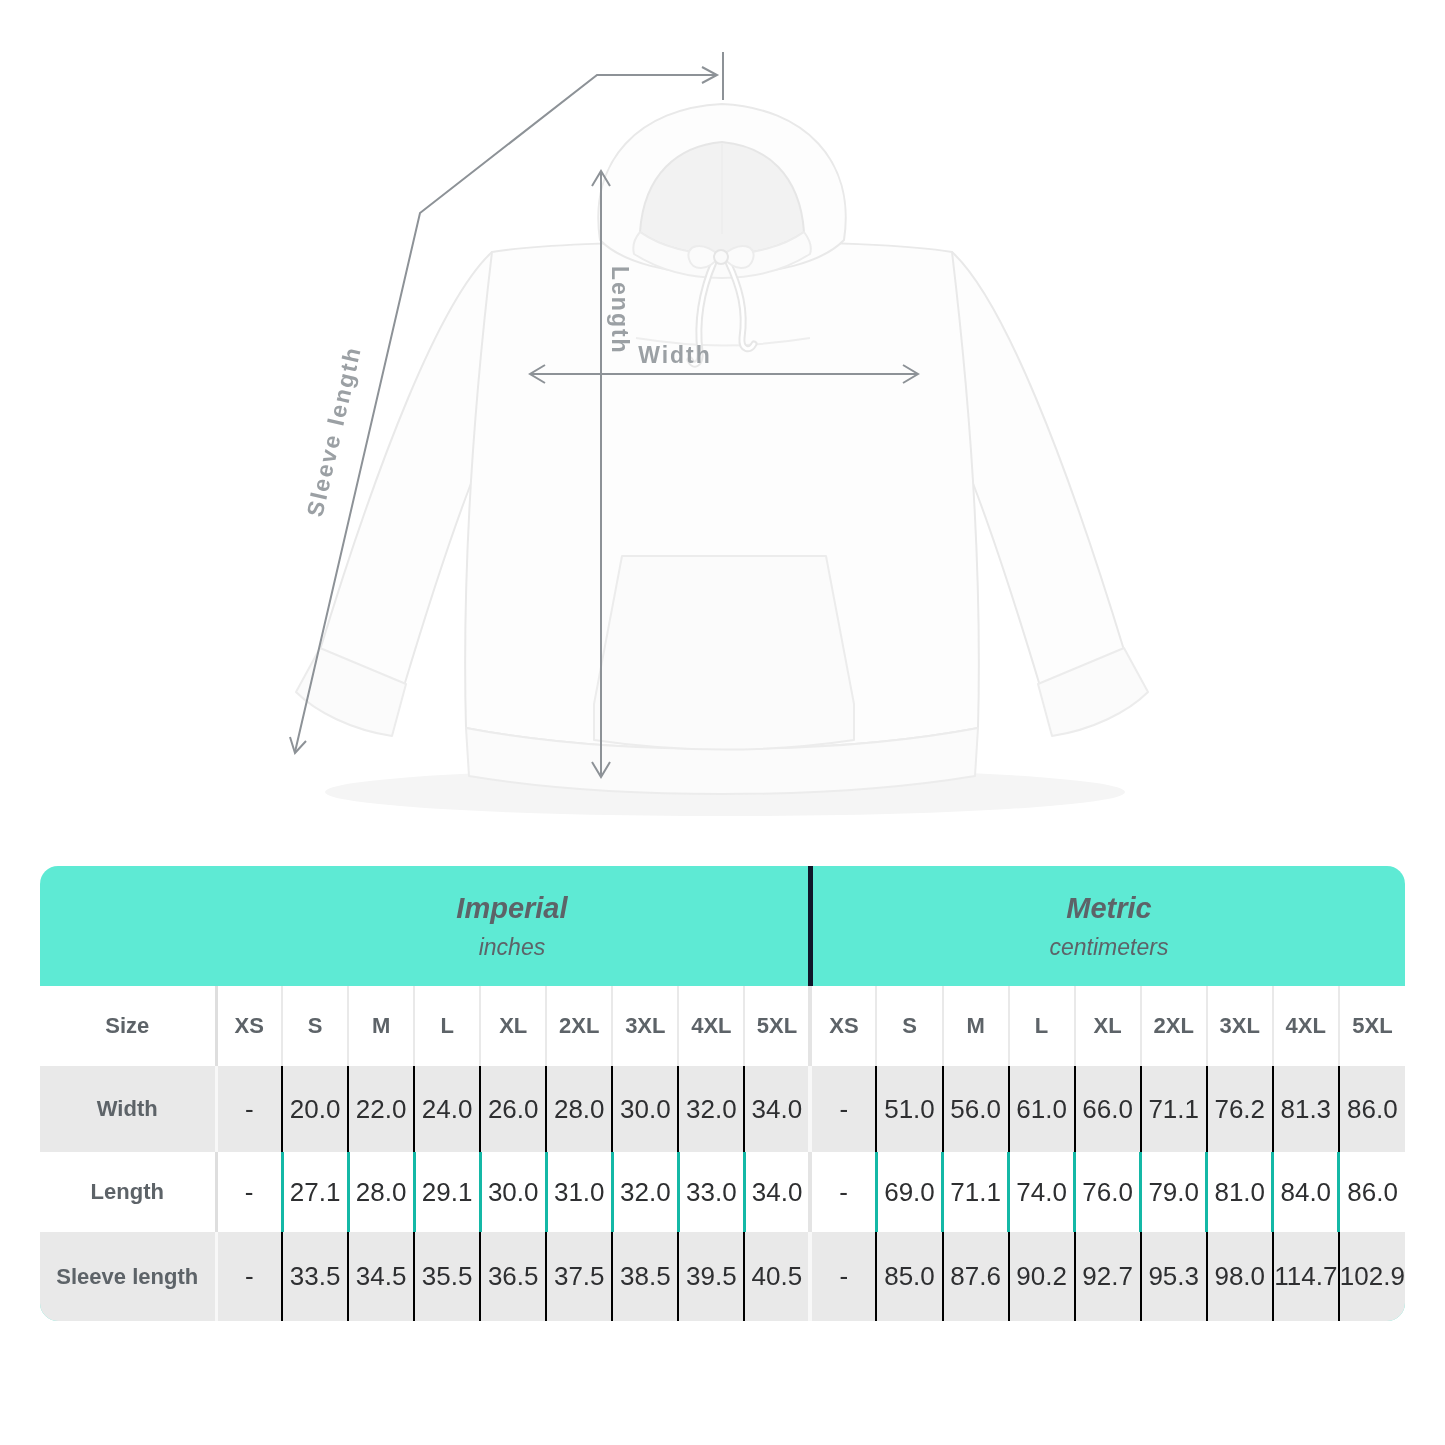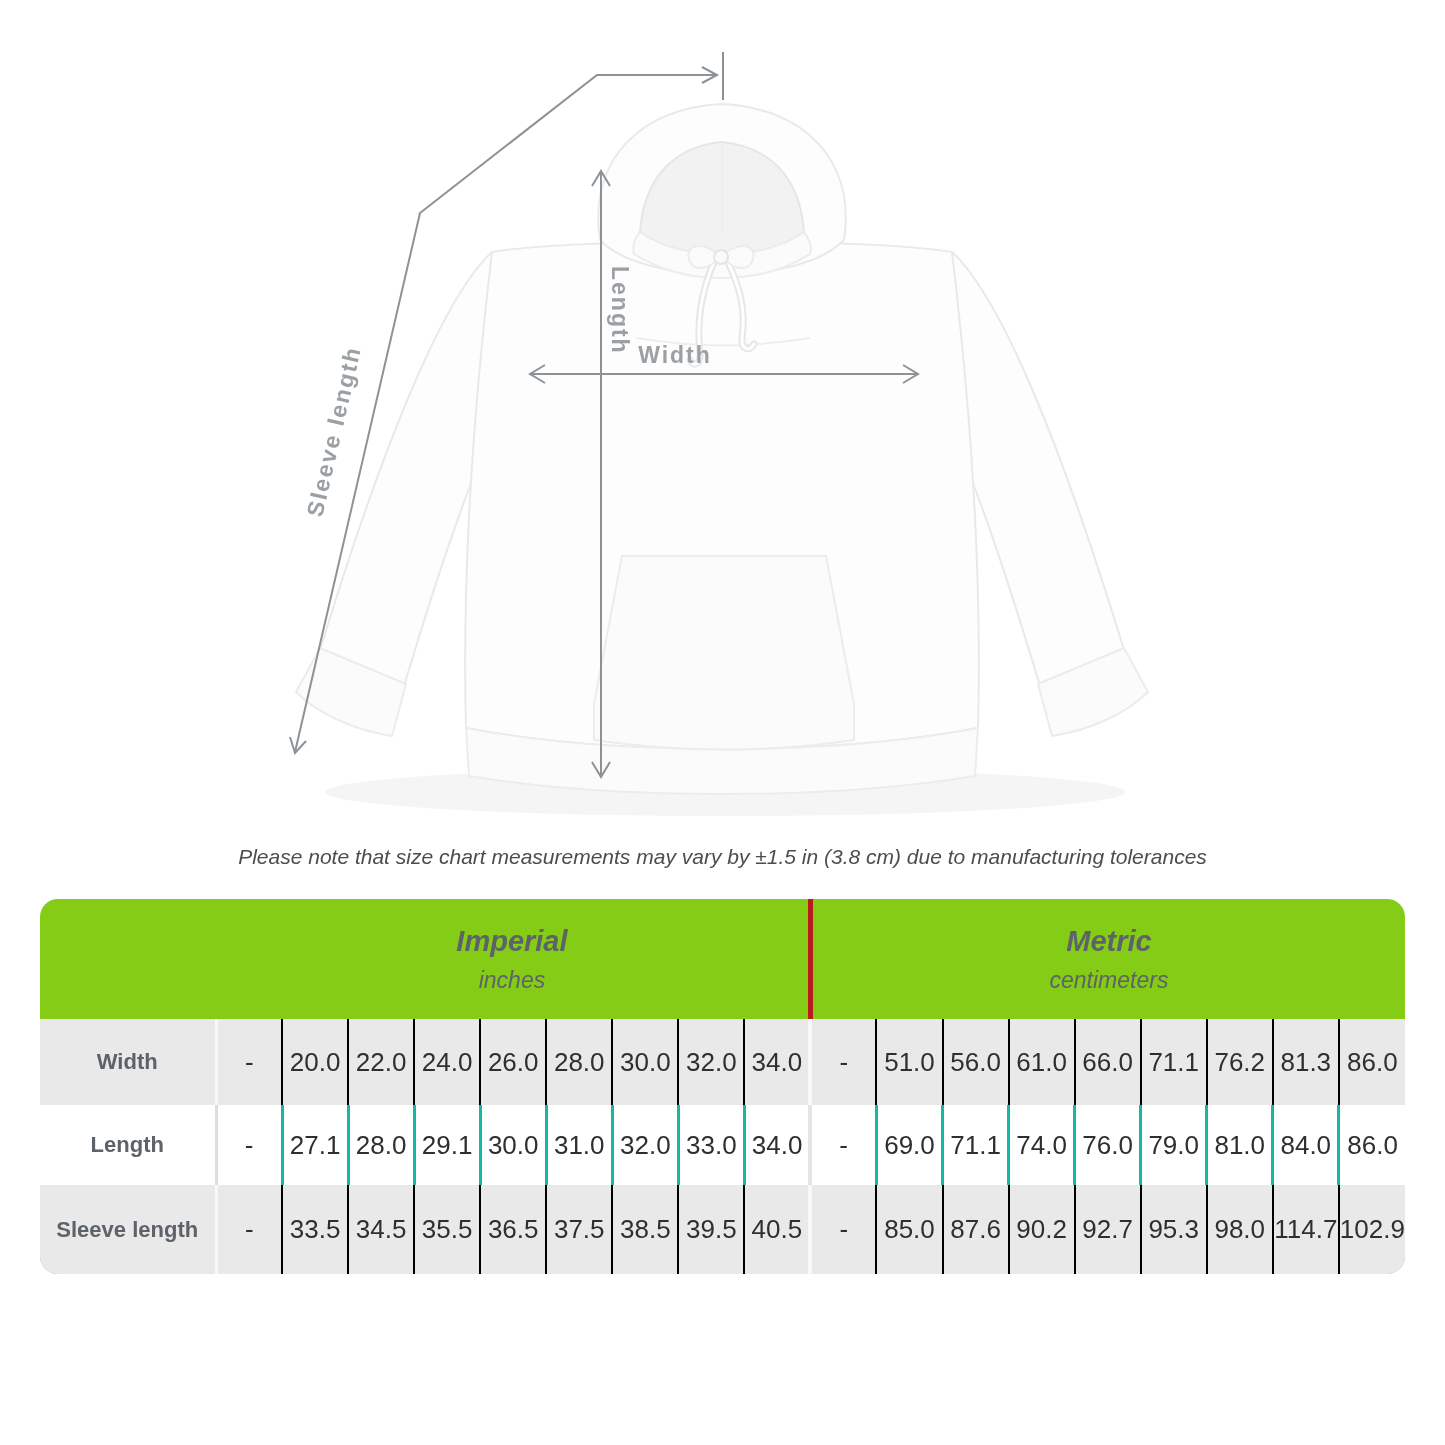--- a/index.html
+++ b/index.html
@@ -29,31 +29,31 @@
     margin:0; height:46px; line-height:46px; text-align:center;
     font-size:34px; font-weight:700; color:#3b3b3b;
   }
   .subtitle {
     margin:4px 0 0; height:29px; line-height:29px; text-align:center;
     font-style:italic; font-size:21px; color:#4d4d4d;
   }
 
   
   .table-wrap {
-    margin:28px 40px 0; background:#84cc16;
+    margin:28px 40px 0; background:#5eead4;
     border-radius:18px; overflow:hidden;
   }
   table { width:100%; border-collapse:collapse; table-layout:fixed; }
   col.label-col { width:176px; }
 
   td { text-align:center; vertical-align:middle; padding:0; }
 
   tr.group-row { height:120px; }
   .group-head { color:#5d6368; }
-  .group-head.group-start { border-left:5px solid #b91c1c; }
+  .group-head.group-start { border-left:5px solid #0f172a; }
   .g-label { font-size:29px; font-weight:700; font-style:italic; }
   .g-sub   { font-size:23px; font-style:italic; margin-top:9px; }
 
   tr.size-row { height:80px; }
   tr.size-row td {
     background:#ffffff; border-left:2px solid #e9e9e9;
     font-weight:700; font-size:22px; color:#5d6368;
   }
   tr.data-white { height:80px; }
   tr.data-white td { background:#ffffff; border-left:3px solid #14b8a6; }
@@ -125,21 +125,20 @@
         <path class="m-line" d="M 306 741 L 295 753 L 290 737"></path>
         <path class="m-line" d="M 723 52 L 723 100"></path>
 
         <text class="m-label" transform="translate(612 266) rotate(90)">Length</text>
         <text class="m-label" x="675" y="363" text-anchor="middle">Width</text>
         <text class="m-label" transform="translate(322 518) rotate(-77)">Sleeve length</text>
       </g>
     </svg>
   </div>
 
-  <p class="subtitle">Please note that size chart measurements may vary by ±1.5 in (3.8 cm) due to manufacturing tolerances</p>
 
   <div class="table-wrap">
     <table>
       <colgroup>
         <col class="label-col">
         <col span="18">
       </colgroup>
       <tbody>
           <tr class="group-row">
         <td></td>
@@ -147,20 +146,41 @@
           <div class="g-label">Imperial</div>
           <div class="g-sub">inches</div>
         </td>
         <td colspan="9" class="group-head group-start">
           <div class="g-label">Metric</div>
           <div class="g-sub">centimeters</div>
         </td>
       </tr>
       </tbody>
         <tbody id="size-rows">
+          <tr class="size-row">
+            <td class="row-label">Size</td>
+            <td class="after-label">XS</td>
+            <td>S</td>
+            <td>M</td>
+            <td>L</td>
+            <td>XL</td>
+            <td>2XL</td>
+            <td>3XL</td>
+            <td>4XL</td>
+            <td>5XL</td>
+            <td class="group-start">XS</td>
+            <td>S</td>
+            <td>M</td>
+            <td>L</td>
+            <td>XL</td>
+            <td>2XL</td>
+            <td>3XL</td>
+            <td>4XL</td>
+            <td>5XL</td>
+          </tr>
           <tr class="data-gray">
             <td class="row-label">Width</td>
             <td class="value-cell after-label">-</td>
             <td class="value-cell">20.0</td>
             <td class="value-cell">22.0</td>
             <td class="value-cell">24.0</td>
             <td class="value-cell">26.0</td>
             <td class="value-cell">28.0</td>
             <td class="value-cell">30.0</td>
             <td class="value-cell">32.0</td>

